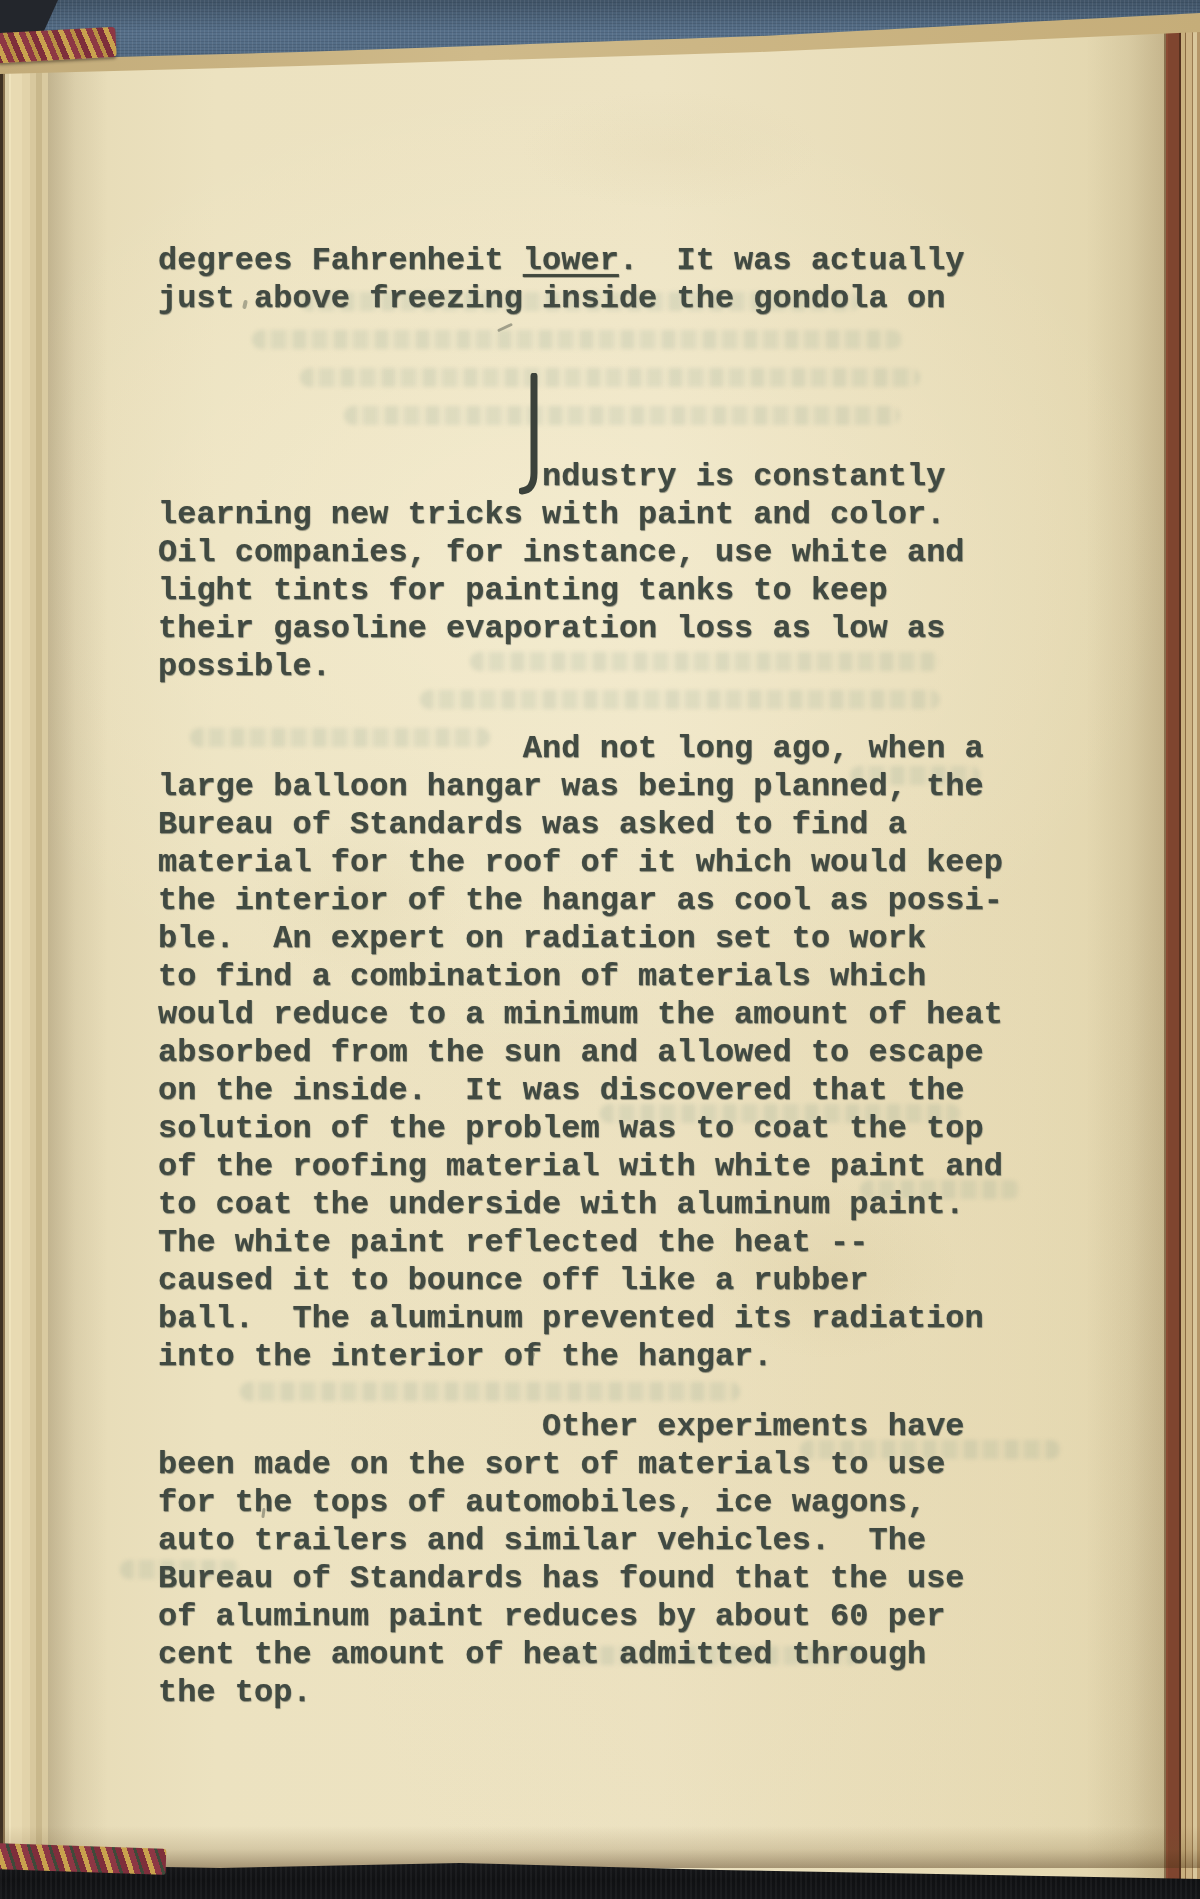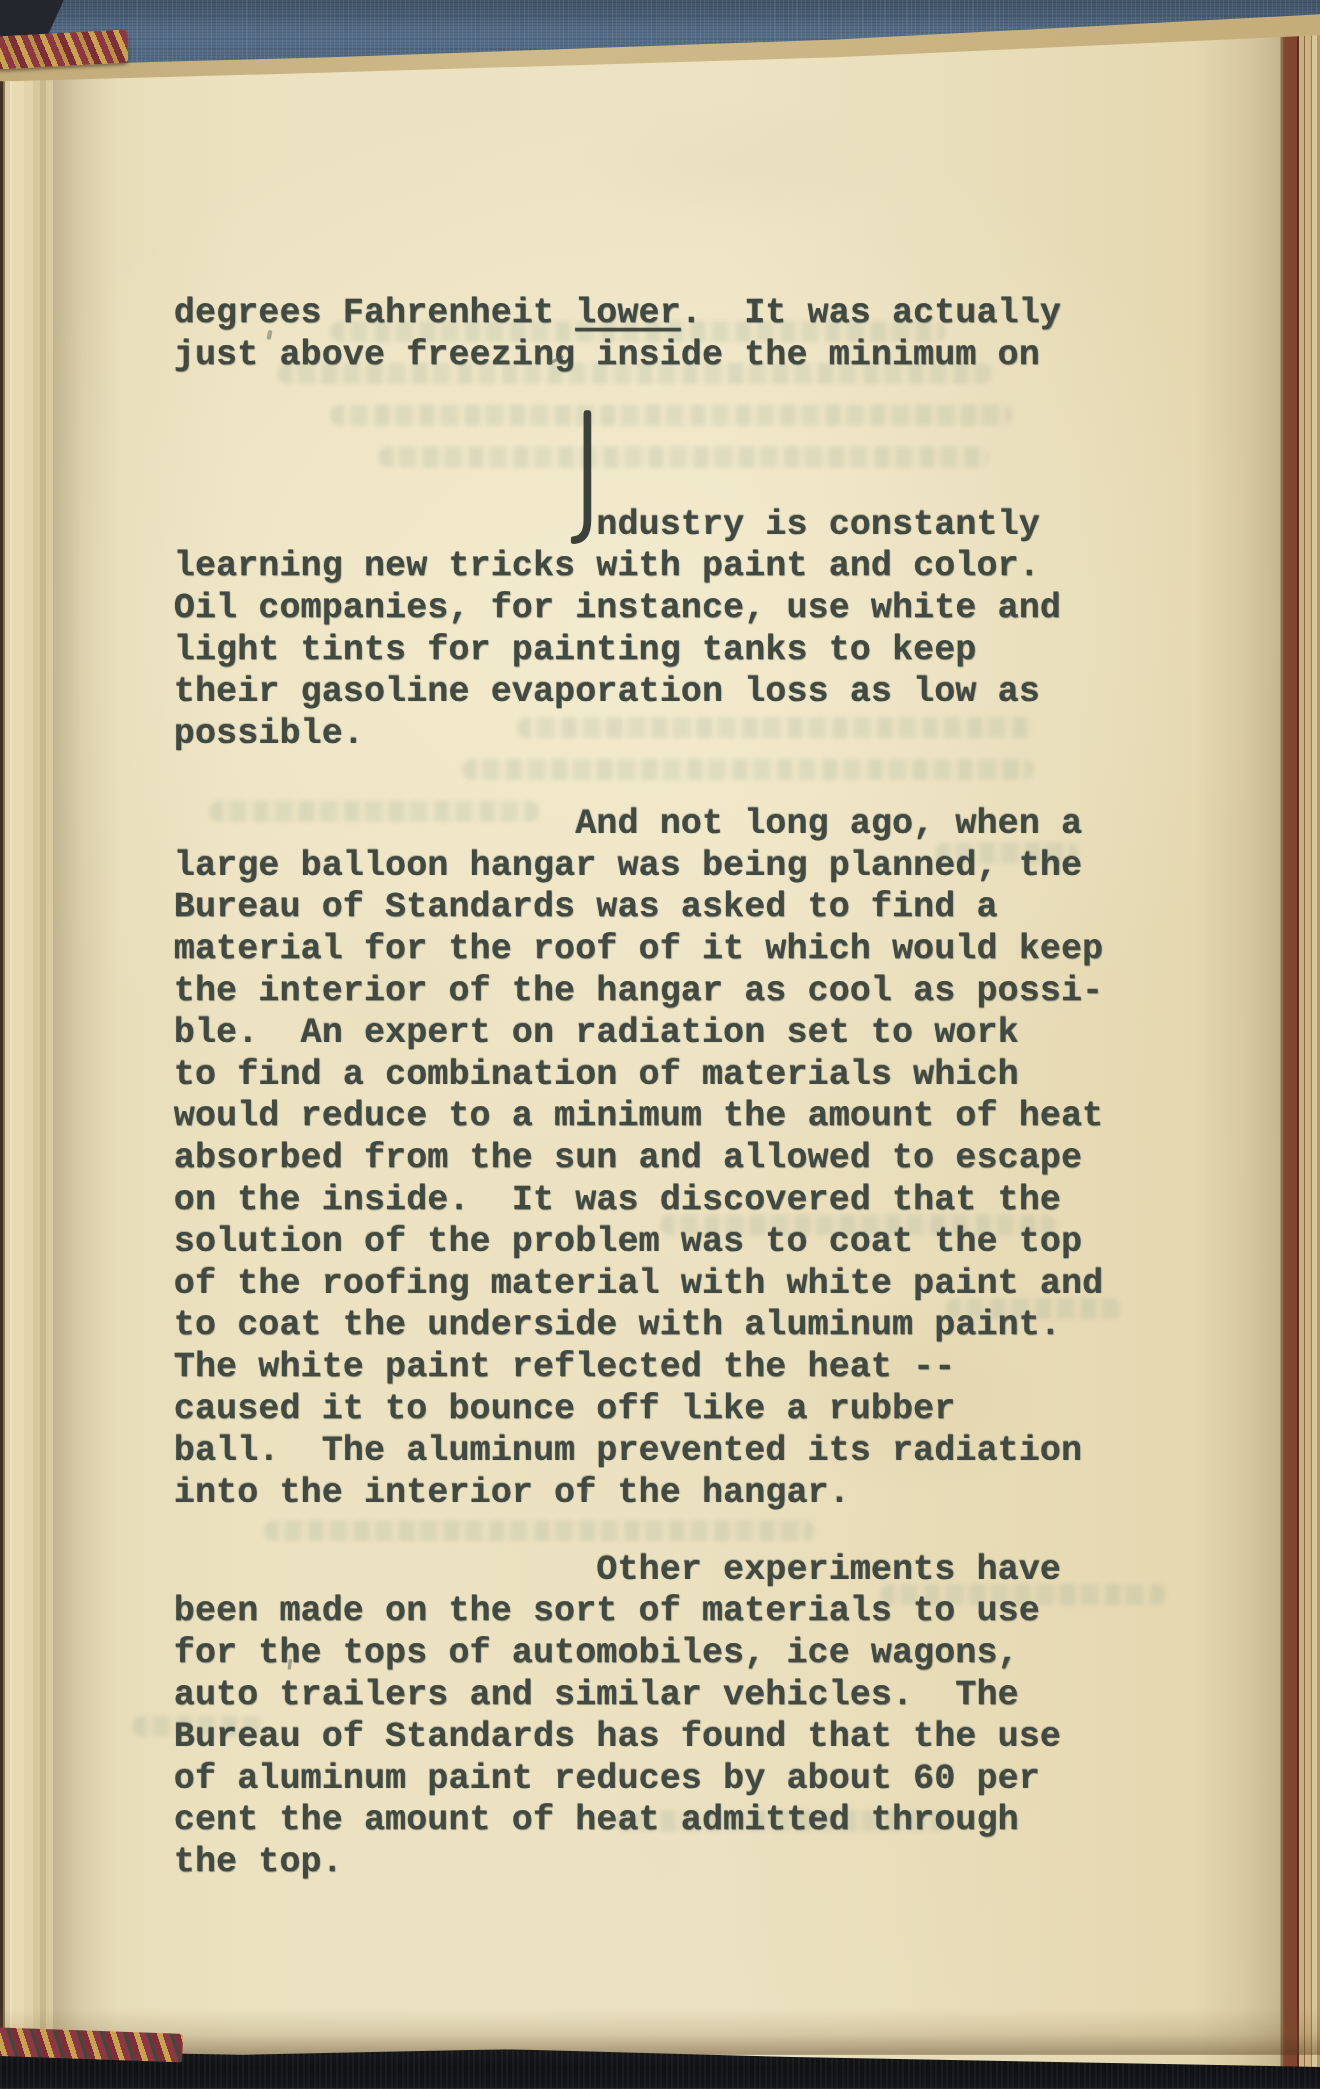--- a/index.html
+++ b/index.html
@@ -144,21 +144,21 @@
 <div class="right-edges"></div>
 <div class="top-page-edge"></div>
 <div class="top-cover"></div>
 <div class="top-cover-dark-corner"></div>
 <div class="headband"></div>
 <div class="bottom-shadow"></div>
 <div class="bottom-cover"></div>
 <div class="tailband"></div>
 
 <div class="text-layer">
-    <div class="para" style="top: 242px; margin-top: 24px;"><div class="line"><span>degrees Fahrenheit </span><span class="u">lower</span><span>.  It was actually</span></div><div class="line"><span>just above freezing inside the minimum on</span></div></div>
+    <div class="para" style="top: 242px;"><div class="line"><span>degrees Fahrenheit </span><span class="u">lower</span><span>.  It was actually</span></div><div class="line"><span>just above freezing inside the gondola on</span></div></div>
     <div class="para" style="top: 458px;"><div class="line"><span>                    ndustry is constantly</span></div><div class="line"><span>learning new tricks with paint and color.</span></div><div class="line"><span>Oil companies, for instance, use white and</span></div><div class="line"><span>light tints for painting tanks to keep</span></div><div class="line"><span>their gasoline evaporation loss as low as</span></div><div class="line"><span>possible.</span></div></div>
     <div class="para" style="top: 730px;"><div class="line"><span>                   And not long ago, when a</span></div><div class="line"><span>large balloon hangar was being planned, the</span></div><div class="line"><span>Bureau of Standards was asked to find a</span></div><div class="line"><span>material for the roof of it which would keep</span></div><div class="line"><span>the interior of the hangar as cool as possi-</span></div><div class="line"><span>ble.  An expert on radiation set to work</span></div><div class="line"><span>to find a combination of materials which</span></div><div class="line"><span>would reduce to a minimum the amount of heat</span></div><div class="line"><span>absorbed from the sun and allowed to escape</span></div><div class="line"><span>on the inside.  It was discovered that the</span></div><div class="line"><span>solution of the problem was to coat the top</span></div><div class="line"><span>of the roofing material with white paint and</span></div><div class="line"><span>to coat the underside with aluminum paint.</span></div><div class="line"><span>The white paint reflected the heat --</span></div><div class="line"><span>caused it to bounce off like a rubber</span></div><div class="line"><span>ball.  The aluminum prevented its radiation</span></div><div class="line"><span>into the interior of the hangar.</span></div></div>
     <div class="para" style="top: 1408px;"><div class="line"><span>                    Other experiments have</span></div><div class="line"><span>been made on the sort of materials to use</span></div><div class="line"><span>for the tops of automobiles, ice wagons,</span></div><div class="line"><span>auto trailers and similar vehicles.  The</span></div><div class="line"><span>Bureau of Standards has found that the use</span></div><div class="line"><span>of aluminum paint reduces by about 60 per</span></div><div class="line"><span>cent the amount of heat admitted through</span></div><div class="line"><span>the top.</span></div></div>
   </div>
 
 <svg class="dropcap-svg" width="24" height="124" viewBox="0 0 24 124">
   <path d="M15 3 L15 100 Q15 117 3 118" fill="none" stroke="#3b423b" stroke-width="7" stroke-linecap="round"></path>
 </svg>
 
 <div class="stray-mark" style="left:497px;top:326px;width:16px;height:3px;opacity:0.5;transform:rotate(-25deg);border-radius:2px;"></div>

